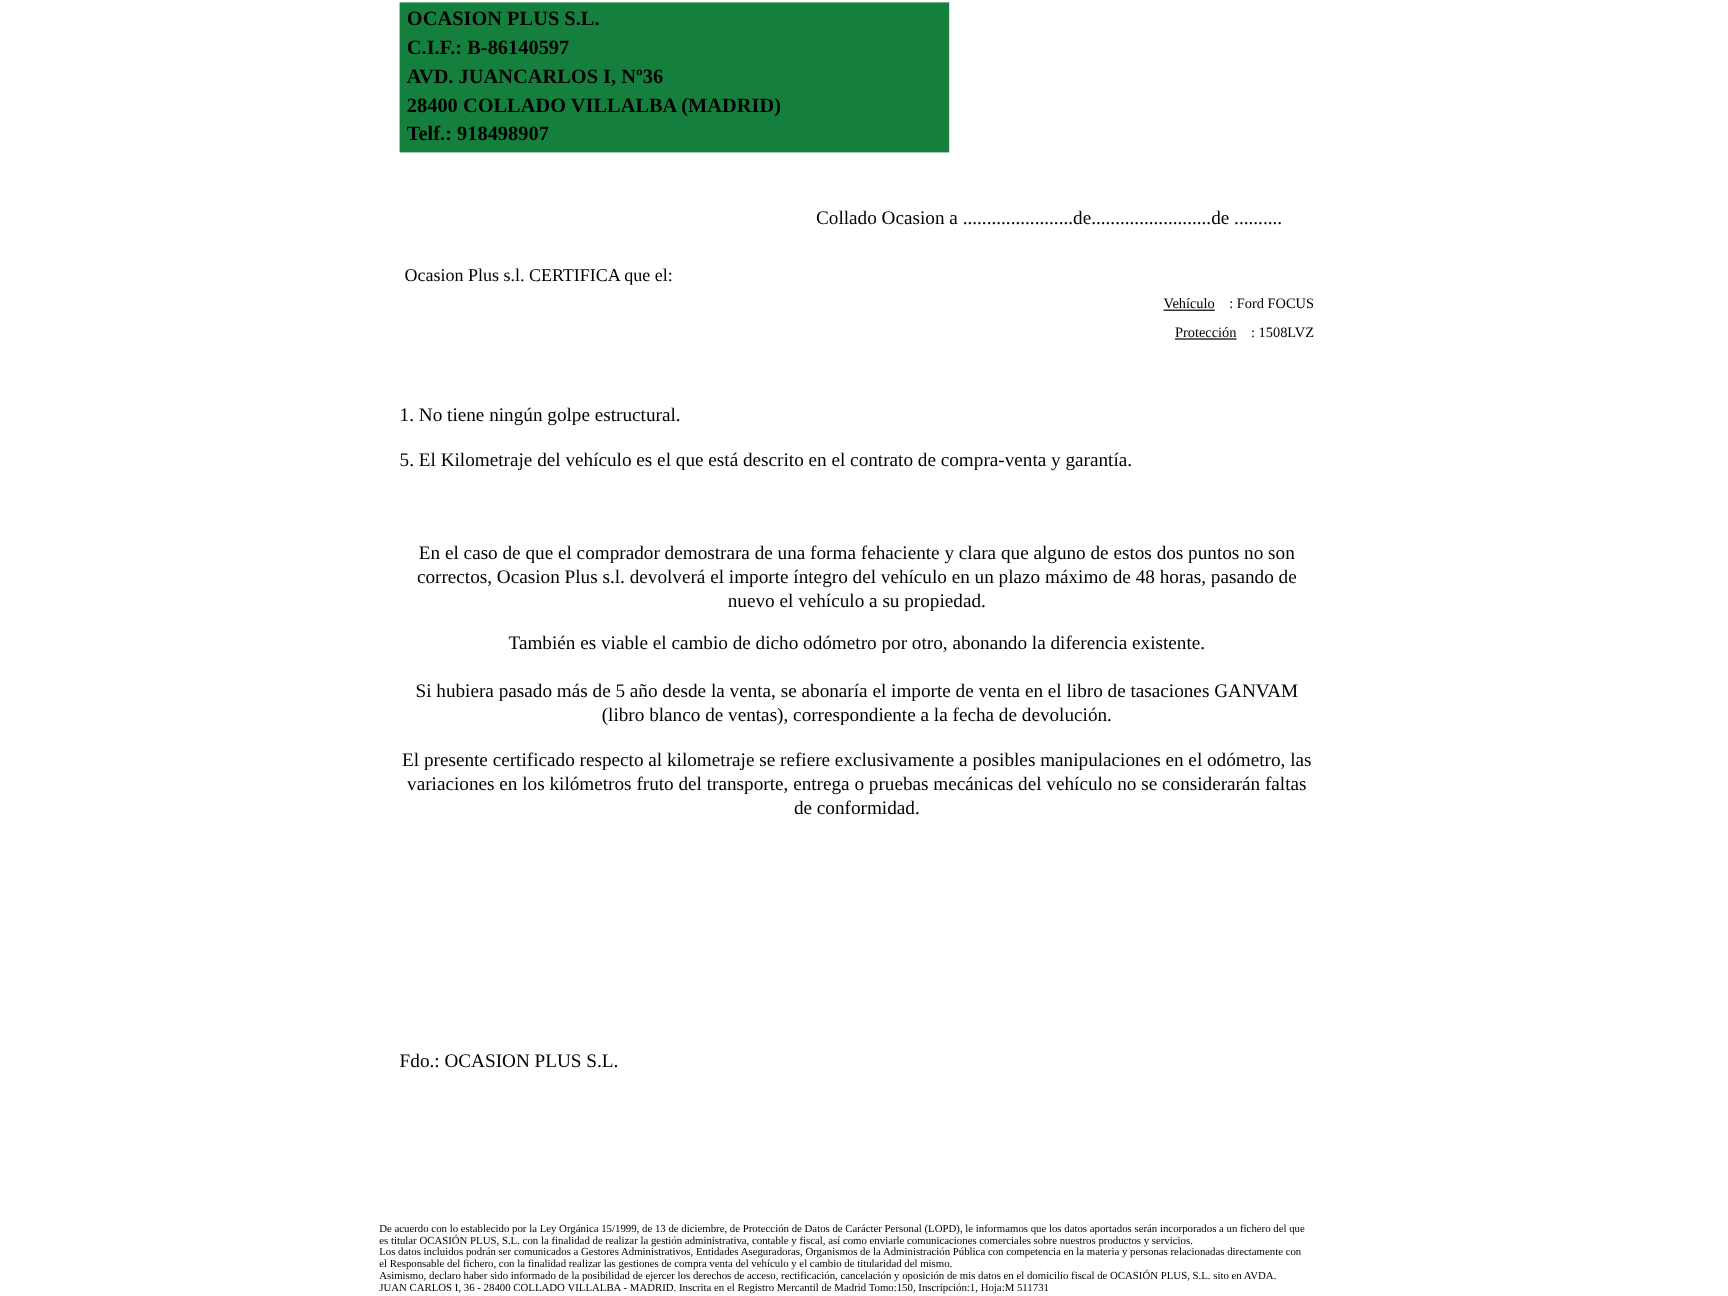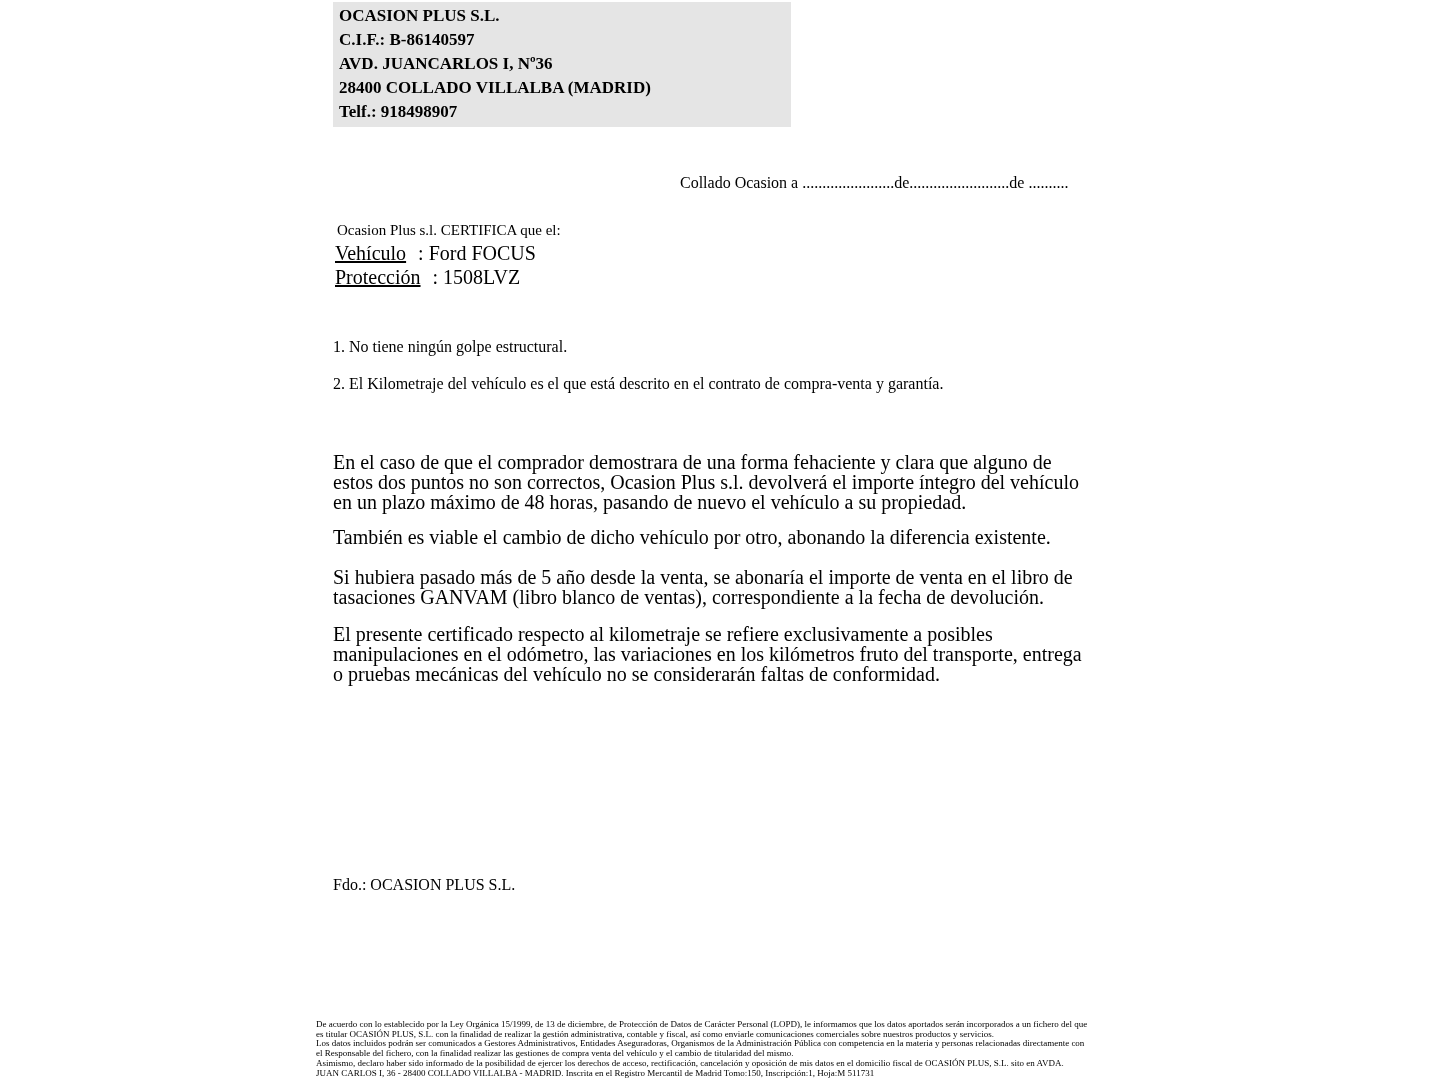--- a/index.html
+++ b/index.html
@@ -42,38 +42,40 @@
     white-space: nowrap;
   }
   .certify-intro {
     margin-top: 26px;
     margin-left: 4px;
     font-size: 15px;
     line-height: 22px;
   }
   .field-line {
     margin-left: 2px;
-    font-size: 20px;
+    font-size: 12px;
     line-height: 24px;
+    text-align: right;
   }
   .field-line .flabel {
     text-decoration: underline;
   }
   .field-line .fvalue {
     margin-left: 12px;
   }
   .point {
     font-size: 16px;
     line-height: 20px;
   }
   .point-1 { margin-top: 48px; }
   .point-2 { margin-top: 17px; }
   .para {
-    font-size: 20px;
+    font-size: 16px;
     line-height: 20px;
+    text-align: center;
   }
   .para-1 { margin-top: 58px; }
   .para-2 { margin-top: 15px; }
   .para-3 { margin-top: 20px; }
   .para-4 { margin-top: 17px; }
   .signature {
     margin-top: 191px;
     font-size: 16px;
     line-height: 20px;
   }
@@ -88,44 +90,44 @@
   .footer p {
     margin: 0;
   }
 </style>
 </head>
 <body>
 
 <div class="page">
   <div class="content">
 
-    <div class="header-box" style="background: #e5e5e5;">
+    <div class="header-box" style="background: #15803d;">
       <div class="hline">OCASION PLUS S.L.</div>
       <div class="hline">C.I.F.: B-86140597</div>
       <div class="hline">AVD. JUANCARLOS I, Nº36</div>
       <div class="hline">28400 COLLADO VILLALBA (MADRID)</div>
       <div class="hline">Telf.: 918498907</div>
     </div>
 
     <div class="date-line">Collado Ocasion a .......................de.........................de ..........</div>
 
     <div class="certify-intro">Ocasion Plus s.l. CERTIFICA que el:</div>
 
     <div class="field-line">
       <span class="flabel">Vehículo</span><span class="fvalue">: Ford FOCUS</span>
     </div>
     <div class="field-line">
       <span class="flabel">Protección</span><span class="fvalue">: 1508LVZ</span>
     </div>
 
     <div class="point point-1">1. No tiene ningún golpe estructural.</div>
-    <div class="point point-2">2. El Kilometraje del vehículo es el que está descrito en el contrato de compra-venta y garantía.</div>
+    <div class="point point-2">5. El Kilometraje del vehículo es el que está descrito en el contrato de compra-venta y garantía.</div>
 
     <div class="para para-1">En el caso de que el comprador demostrara de una forma fehaciente y clara que alguno de estos dos puntos no son correctos, Ocasion Plus s.l. devolverá el importe íntegro del vehículo en un plazo máximo de 48 horas, pasando de nuevo el vehículo a su propiedad.</div>
-    <div class="para para-2">También es viable el cambio de dicho vehículo por otro, abonando la diferencia existente.</div>
+    <div class="para para-2">También es viable el cambio de dicho odómetro por otro, abonando la diferencia existente.</div>
     <div class="para para-3">Si hubiera pasado más de 5 año desde la venta, se abonaría el importe de venta en el libro de tasaciones GANVAM (libro blanco de ventas), correspondiente a la fecha de devolución.</div>
     <div class="para para-4">El presente certificado respecto al kilometraje se refiere exclusivamente a posibles manipulaciones en el odómetro, las variaciones en los kilómetros fruto del transporte, entrega o pruebas mecánicas del vehículo no se considerarán faltas de conformidad.</div>
 
     <div class="signature">Fdo.: OCASION PLUS S.L.</div>
 
   </div>
 
   <div class="footer">
     <p>De acuerdo con lo establecido por la Ley Orgánica 15/1999, de 13 de diciembre, de Protección de Datos de Carácter Personal (LOPD), le informamos que los datos aportados serán incorporados a un fichero del que es titular OCASIÓN PLUS, S.L. con la finalidad de realizar la gestión administrativa, contable y fiscal, así como enviarle comunicaciones comerciales sobre nuestros productos y servicios.</p>
     <p>Los datos incluidos podrán ser comunicados a Gestores Administrativos, Entidades Aseguradoras, Organismos de la Administración Pública con competencia en la materia y personas relacionadas directamente con el Responsable del fichero, con la finalidad realizar las gestiones de compra venta del vehículo y el cambio de titularidad del mismo.</p>

